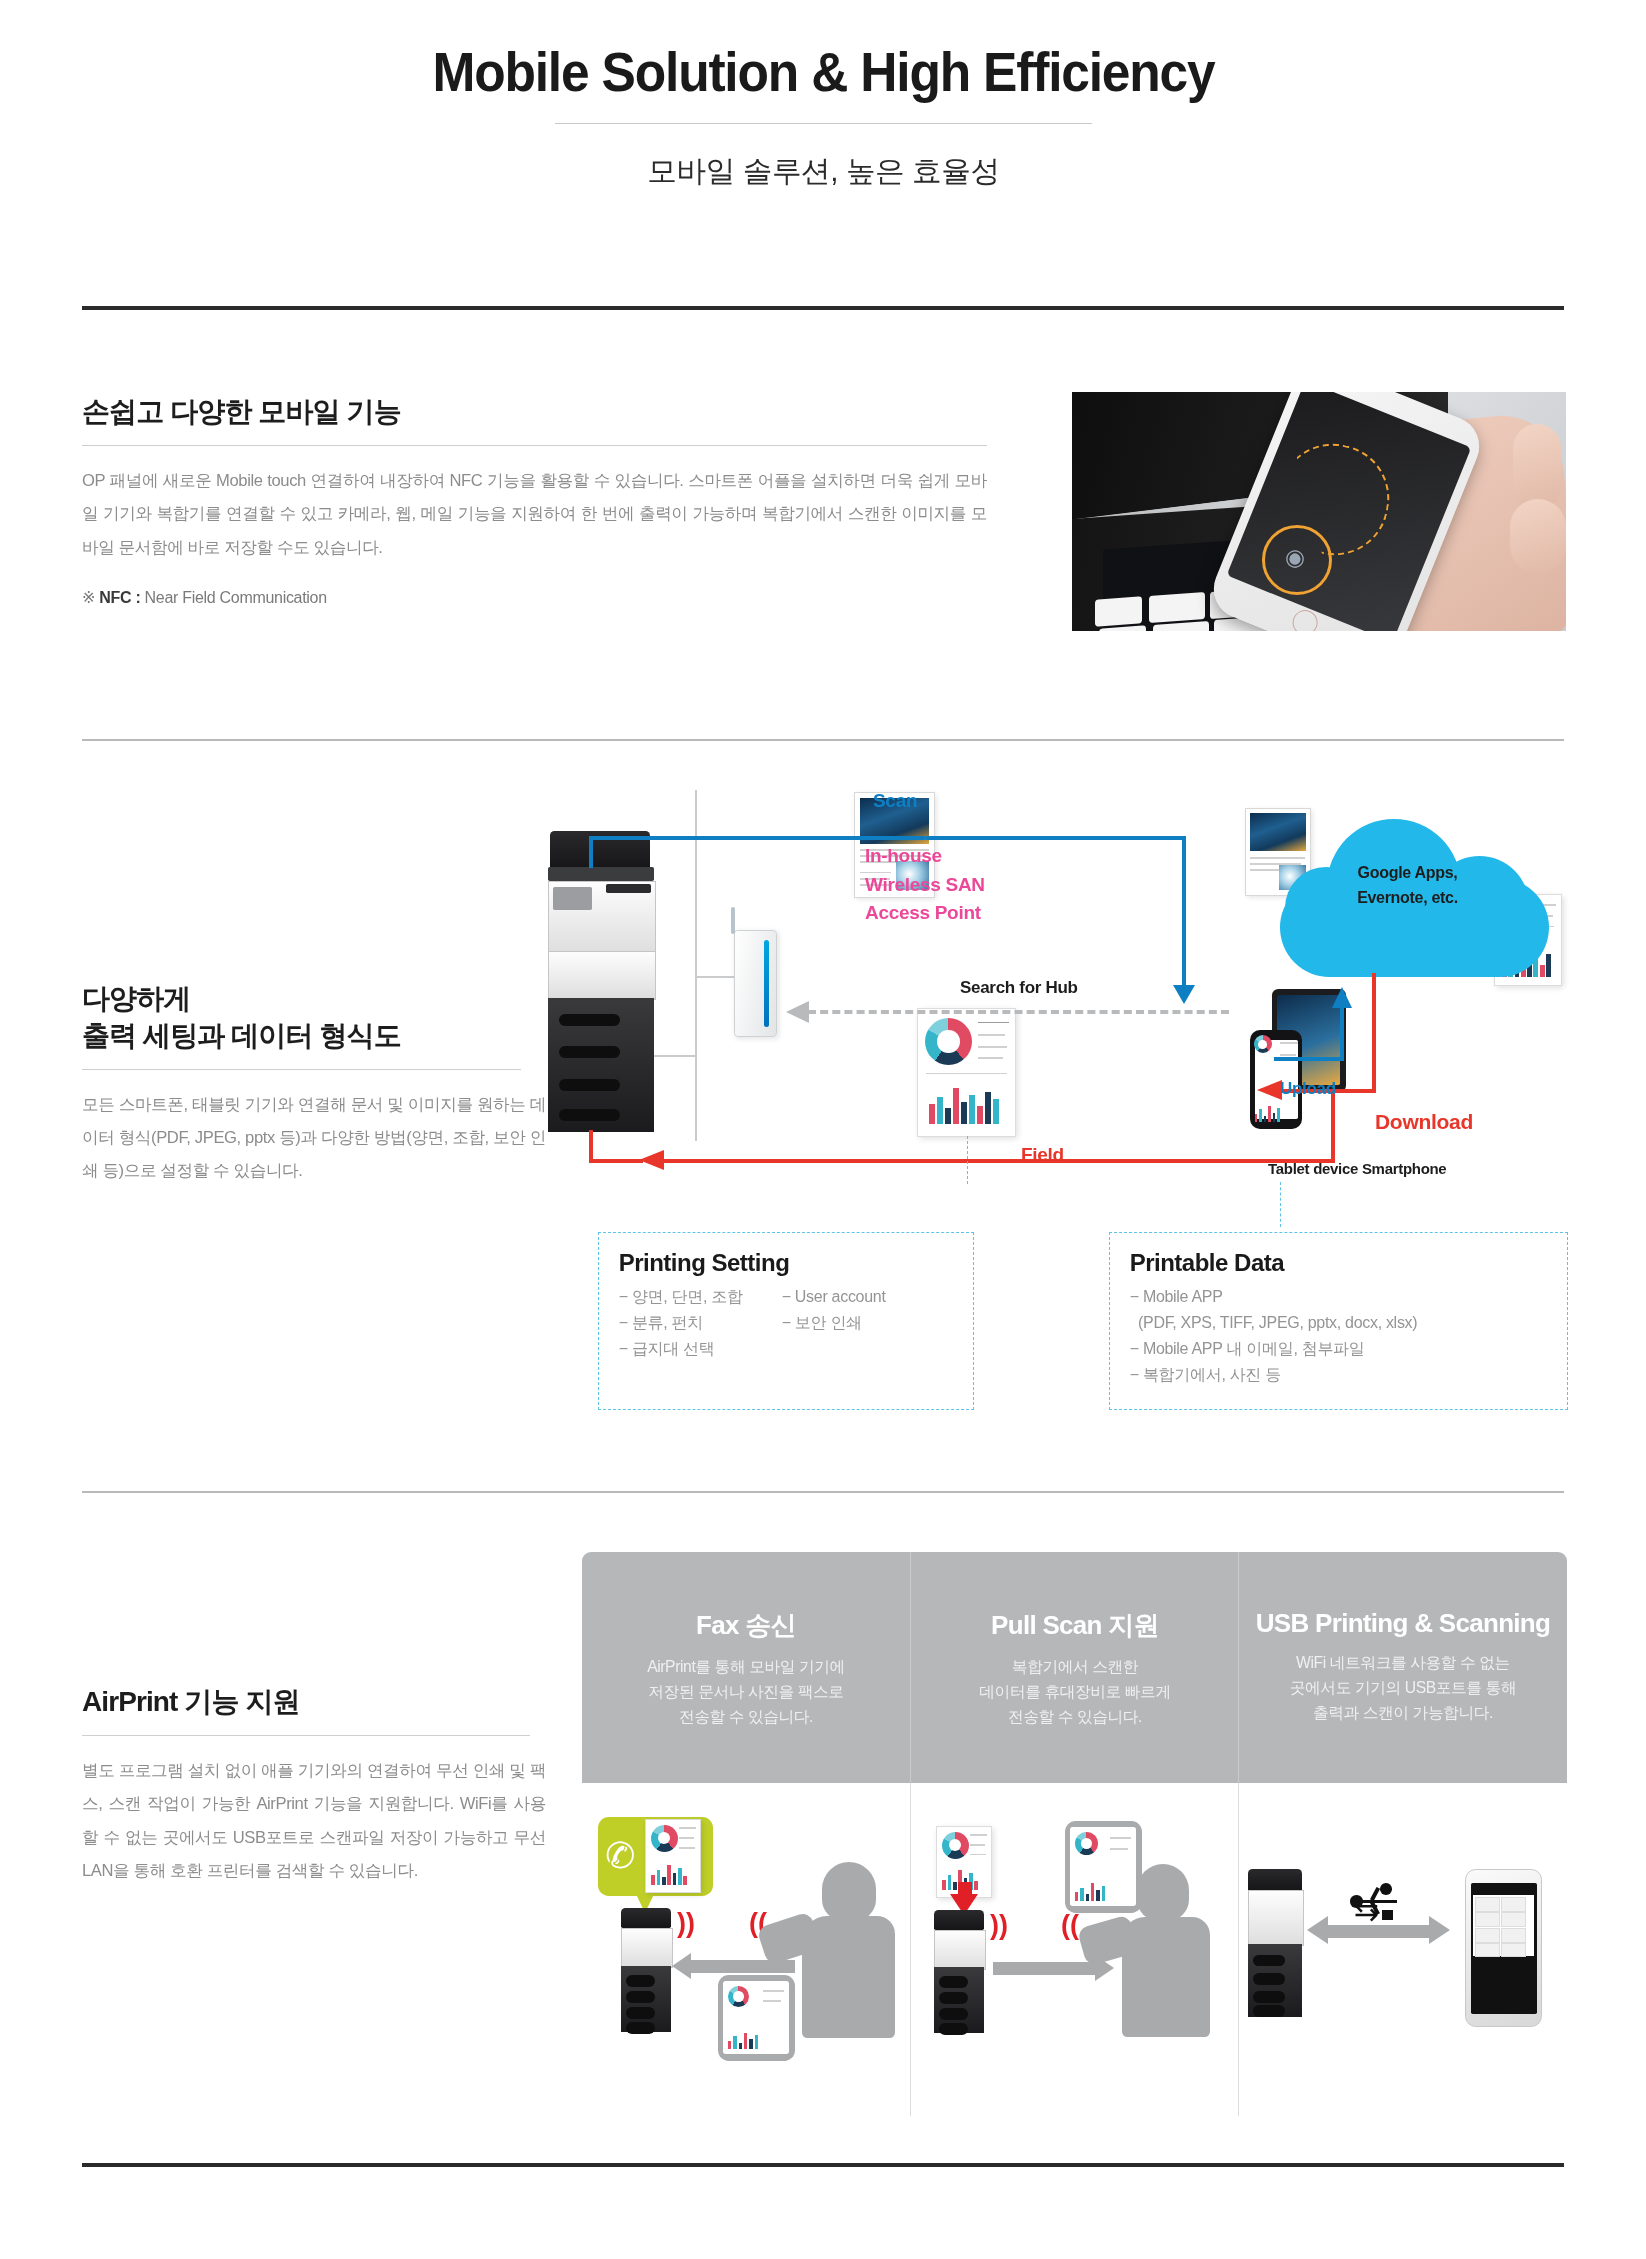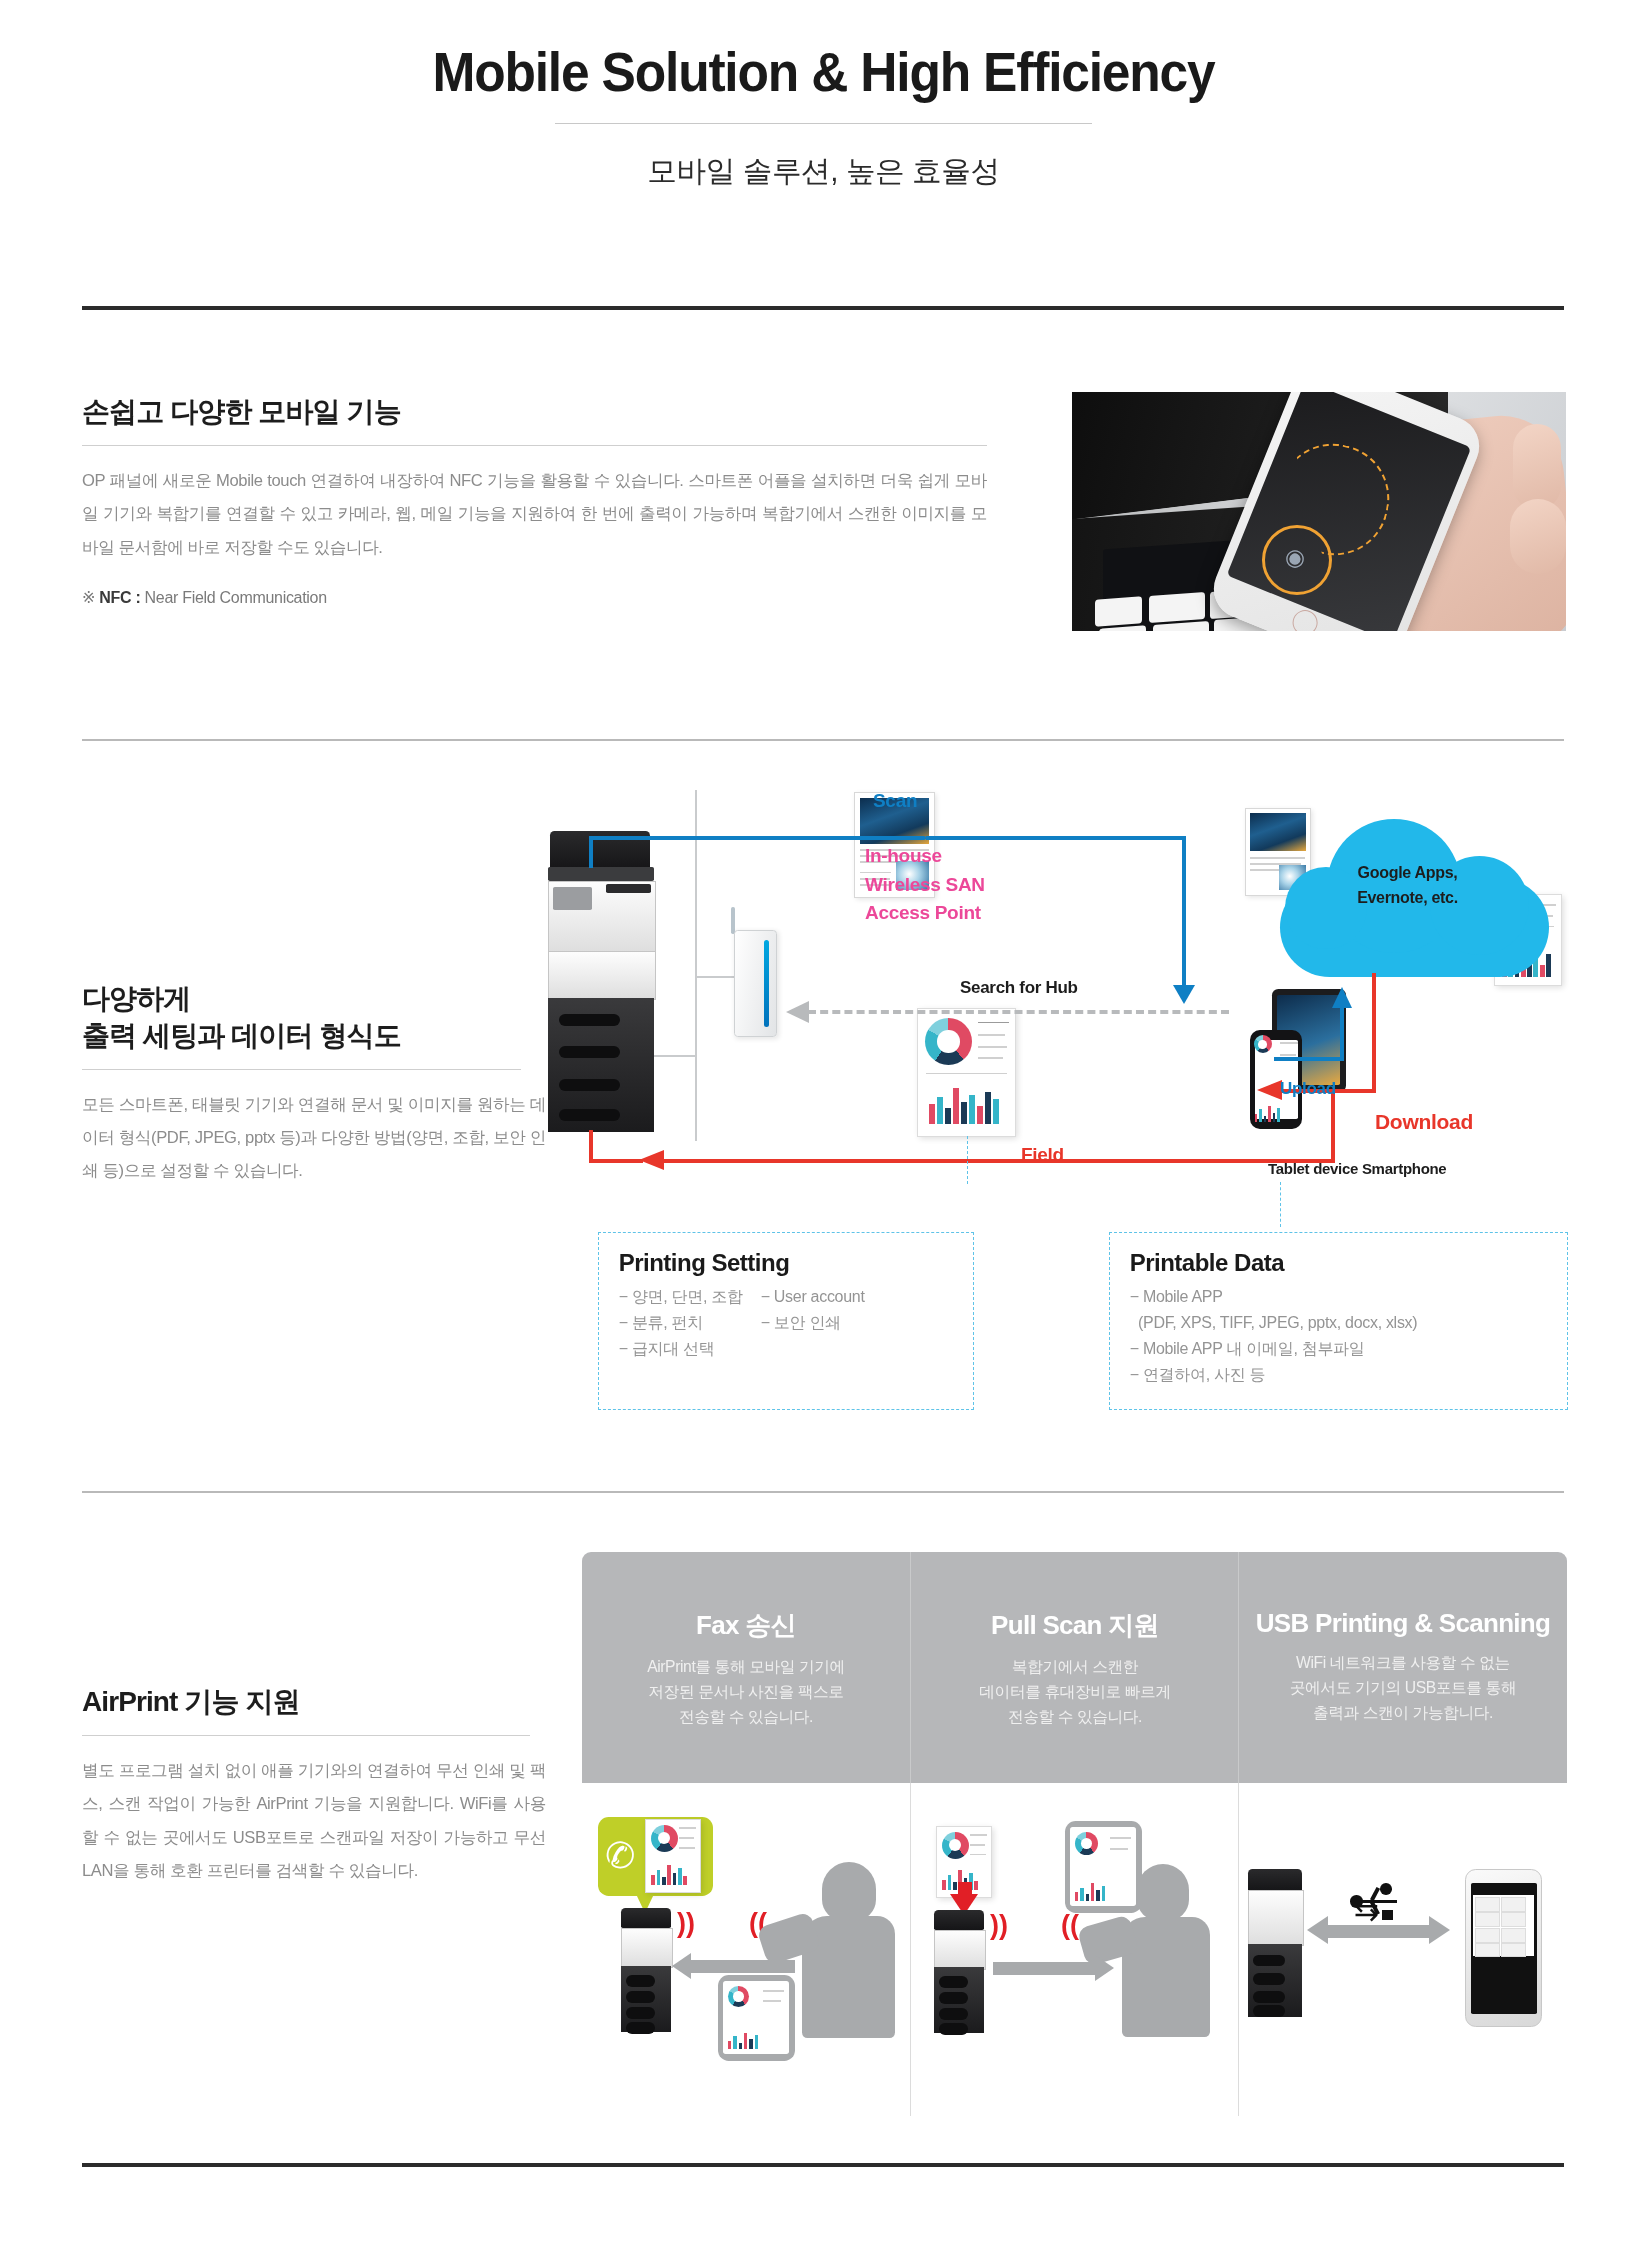--- a/index.html
+++ b/index.html
@@ -154,21 +154,21 @@
   .tablet-scr{width:100%;height:100%;background:linear-gradient(160deg,#0d2c4b,#2b6f9e 55%,#e9a93f);border-radius:1.8px;}
   .smartphone{position:absolute;background:#131315;border-radius:9.9px;padding:9.9px 4.5px;}
   .sp-scr{width:100%;height:100%;background:#fff;border-radius:1.8px;overflow:hidden;}
 
   .ln{position:absolute;background:#c9cbcd;}
   .flow{position:absolute;}
 
   .dashbox{position:absolute;border:1.8px dashed #5ec3e8;}
   .db-title{font-size:24px;font-weight:700;color:#1a1a1a;letter-spacing:-0.5px;}
   .db-li{font-size:16px;color:#949494;line-height:1.62;letter-spacing:-0.3px;}
-  .db-cols{display:flex;gap:18px;margin-top:7.2px;}
+  .db-cols{display:flex;gap:39px;margin-top:7.2px;}
 
   
   #sec3{position:absolute;left:82px;top:1684px;width:464px;}
   #sec3 .sec-underline{width:448px;}
   #cards{position:absolute;left:582px;top:1552px;width:985px;height:564px;
      background:#ffffff;border-radius:9px;overflow:hidden;}
   .card{position:absolute;top:0;width:328px;height:564px;}
   .card .head{height:231px;background:#b6b7b9;color:#fff;text-align:center;
      box-sizing:border-box;padding-top:56px;}
   .card .head h3{margin:0;font-size:26px;font-weight:700;letter-spacing:-0.7px;}
@@ -422,21 +422,21 @@
     </div>
   </div>
 
   <div class="dashbox" style="left:1109px;top:1232px;width:457px;height:176px;">
     <div style="padding:16px 0 0 19.7px;">
       <div class="db-title">Printable Data</div>
       <div style="margin-top:7.2px;">
         <div class="db-li">− Mobile APP</div>
         <div class="db-li" style="white-space:pre;">  (PDF, XPS, TIFF, JPEG, pptx, docx, xlsx)</div>
         <div class="db-li">− Mobile APP 내 이메일, 첨부파일</div>
-        <div class="db-li">− 연결하여, 사진 등</div>
+        <div class="db-li">− 복합기에서, 사진 등</div>
       </div>
     </div>
   </div>
 
   <div class="rule-gray" style="top:1491px;"></div>
 
   <div id="sec3">
     <div class="sec-title">AirPrint 기능 지원</div>
     <div class="sec-underline"></div>
     <div class="sec-body">별도 프로그램 설치 없이 애플 기기와의 연결하여 무선 인쇄 및 팩스, 스캔 작업이 가능한 AirPrint 기능을 지원합니다. WiFi를 사용할 수 없는 곳에서도 USB포트로 스캔파일 저장이 가능하고 무선 LAN을 통해 호환 프린터를 검색할 수 있습니다.</div>

